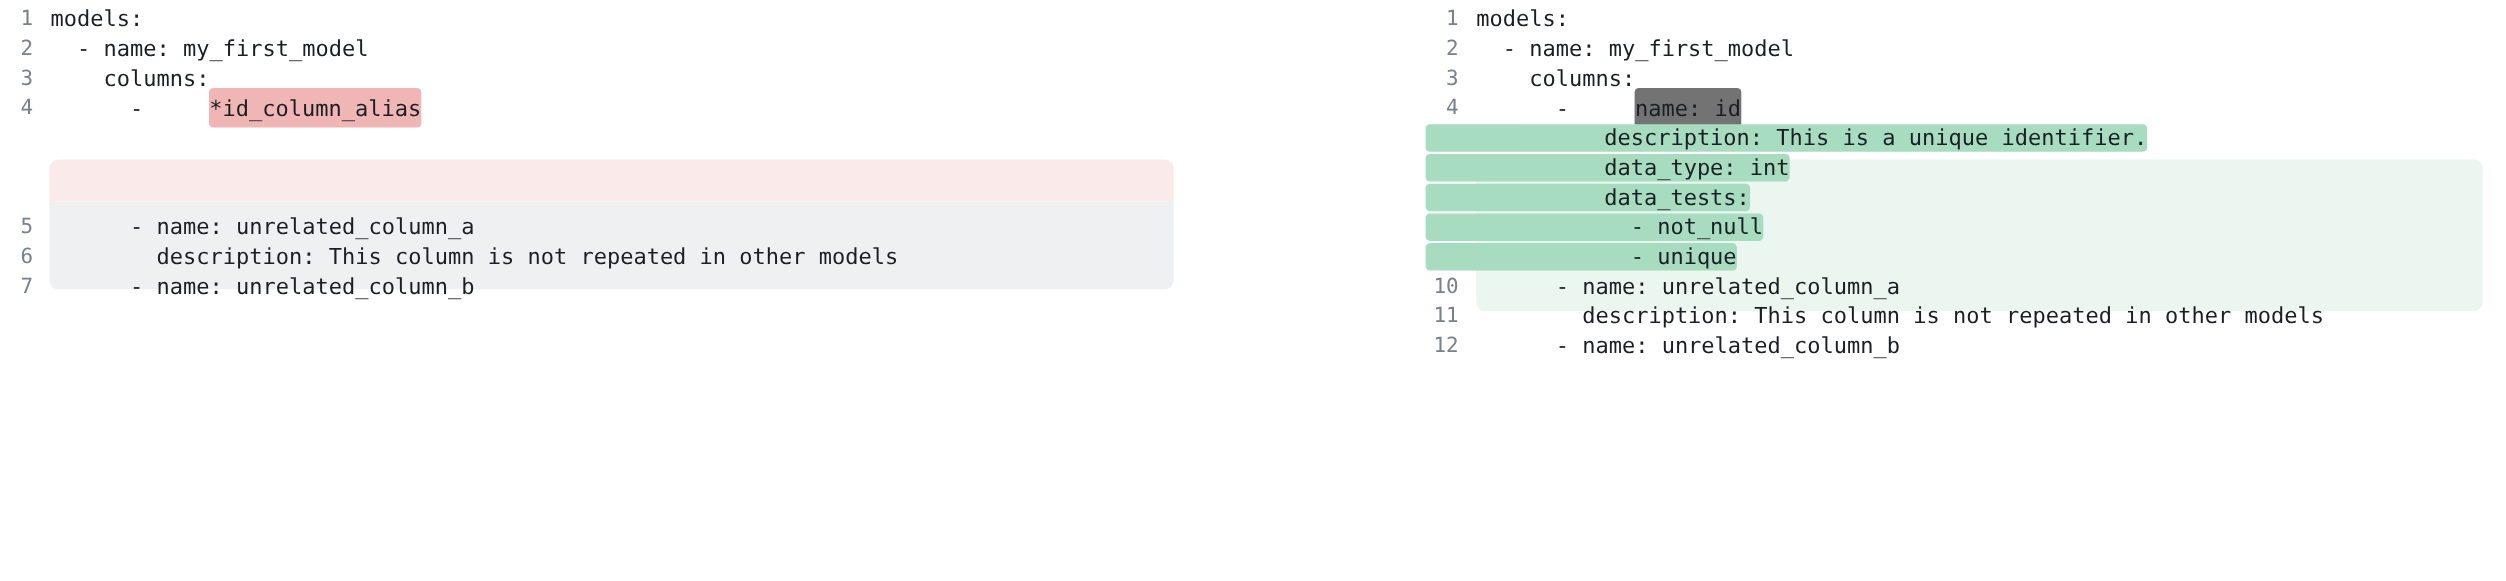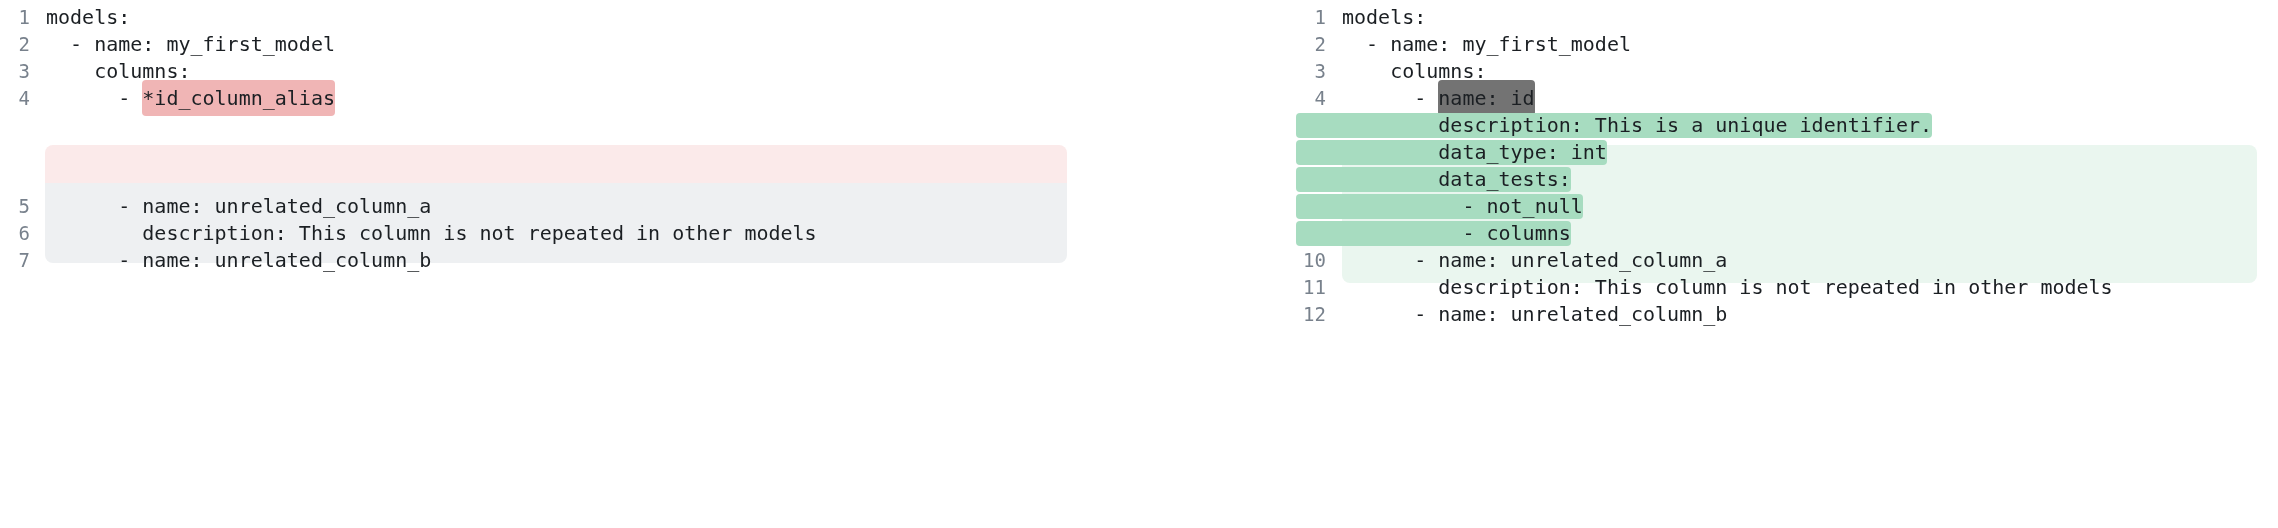--- a/index.html
+++ b/index.html
@@ -63,20 +63,21 @@
     white-space: pre;
     letter-spacing: 0px;
   }
 
   .code-line.spacer { visibility: hidden; }
 
   
   .hl {
     border-radius: 4px;
     padding: 6px 0px;
+    margin-left: 48px;
   }
   .hl-del { background: #f0b5b5; }
   .hl-add { background: #737373; }
 
   
   .band {
     position: absolute;
     z-index: 1;
     pointer-events: none;
   }
@@ -112,21 +113,21 @@
   .panel-right .code-lines { padding-left: 157px; }
 
   
   .rowhl {
     display: inline-block;
     background: #a7dcc0;
     border-radius: 4px;
     height: 25px;
     line-height: 25px;
     margin-left: -46px;
-    padding-left: 46px;
+    padding-left: 66px;
   }
 </style>
 </head>
 <body>
 
 <div class="diff-root">
 
   <div class="panel panel-left">
 
     <div class="band band-del"></div>
@@ -217,21 +218,21 @@
         <span class="code-text"><span class="rowhl">        data_tests:</span></span>
       </div>
 
       <div class="code-line code-line-addfull">
         <span class="ln">8</span>
         <span class="code-text"><span class="rowhl">          - not_null</span></span>
       </div>
 
       <div class="code-line code-line-addfull">
         <span class="ln">9</span>
-        <span class="code-text"><span class="rowhl">          - columns</span></span>
+        <span class="code-text"><span class="rowhl">          - unique</span></span>
       </div>
 
       <div class="code-line">
         <span class="ln">10</span>
         <span class="code-text">      - name: unrelated_column_a</span>
       </div>
 
       <div class="code-line">
         <span class="ln">11</span>
         <span class="code-text">        description: This column is not repeated in other models</span>

